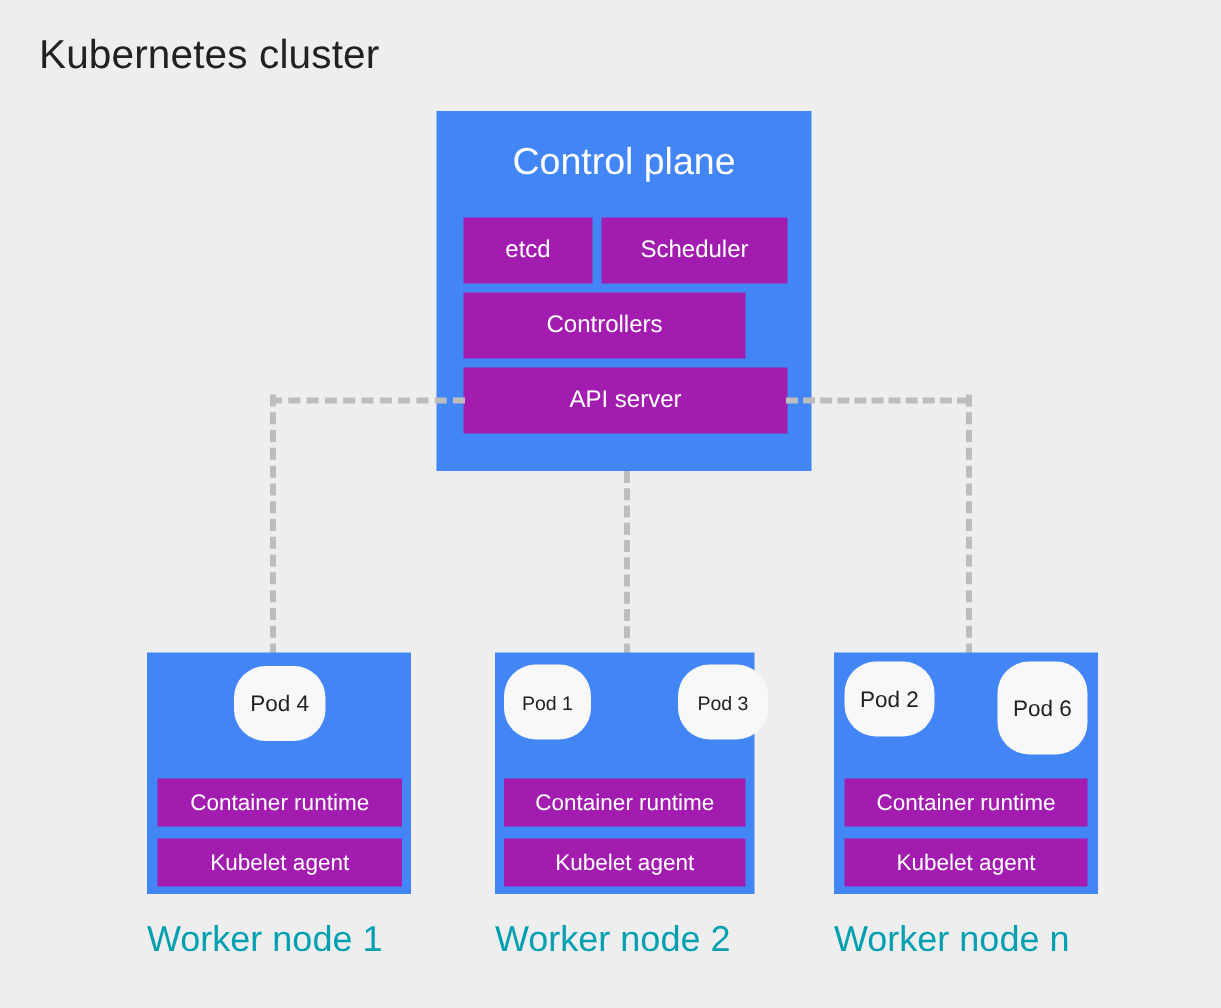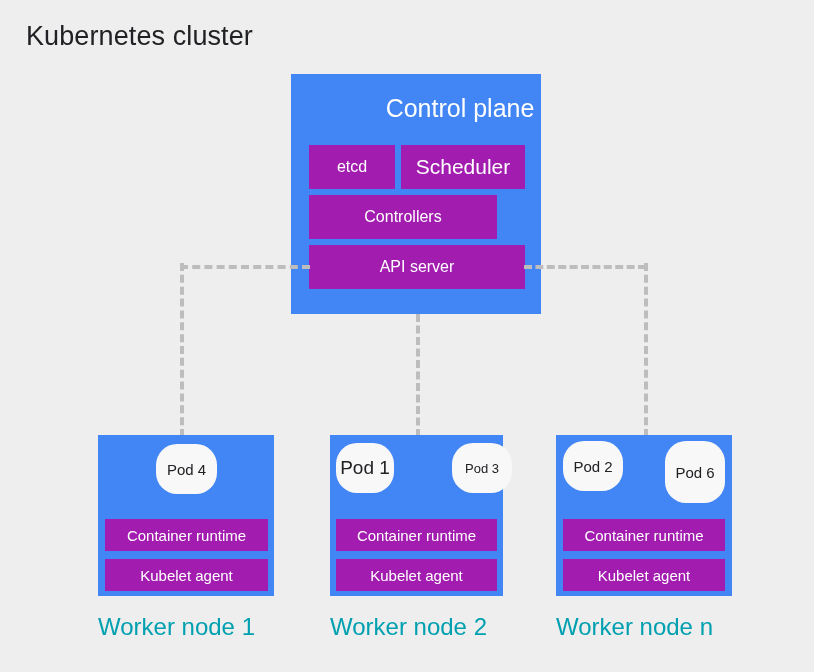--- a/index.html
+++ b/index.html
@@ -72,24 +72,23 @@
   }
   .cp-title {
     position: absolute;
     left: 0;
     top: 20px;
     width: 250px;
     text-align: center;
     font-size: 25px;
     color: #ffffff;
     white-space: nowrap;
-    margin-left: 44px;
   }
   #cp-etcd    { left: 309px; top: 145px; width: 86px;  height: 44px; font-size: 16px; }
-  #cp-sched   { left: 401px; top: 145px; width: 124px; height: 44px; font-size: 21px; }
+  #cp-sched   { left: 401px; top: 145px; width: 124px; height: 44px; font-size: 16px; }
   #cp-ctrl    { left: 309px; top: 195px; width: 188px; height: 44px; font-size: 16px; }
   #cp-api     { left: 309px; top: 245px; width: 216px; height: 44px; font-size: 16px; }
 
   
   .dash-h {
     position: absolute;
     height: 0;
     border-top: 4px dashed #bdbdbd;
   }
   .dash-v {
@@ -119,21 +118,21 @@
   #label-1 { left: 98px;  width: 176px; }
   #label-2 { left: 330px; width: 173px; }
   #label-n { left: 556px; width: 176px; }
 
   
   #n1-pod4 { left: 156px; top: 444px; width: 61px;  height: 50px; font-size: 15px; }
   #n1-cr   { left: 105px; top: 519px; width: 163px; height: 32px; font-size: 15px; }
   #n1-ka   { left: 105px; top: 559px; width: 163px; height: 32px; font-size: 15px; }
 
   
-  #n2-pod1 { left: 336px; top: 443px; width: 58px;  height: 50px; font-size: 19px; }
+  #n2-pod1 { left: 336px; top: 443px; width: 58px;  height: 50px; font-size: 13px; }
   #n2-pod3 { left: 452px; top: 443px; width: 60px;  height: 50px; font-size: 13px; }
   #n2-cr   { left: 336px; top: 519px; width: 161px; height: 32px; font-size: 15px; }
   #n2-ka   { left: 336px; top: 559px; width: 161px; height: 32px; font-size: 15px; }
 
   
   #nn-pod2 { left: 563px; top: 441px; width: 60px;  height: 50px; font-size: 15px; }
   #nn-pod6 { left: 665px; top: 441px; width: 60px;  height: 62px; font-size: 15px; }
   #nn-cr   { left: 563px; top: 519px; width: 162px; height: 32px; font-size: 15px; }
   #nn-ka   { left: 563px; top: 559px; width: 162px; height: 32px; font-size: 15px; }
 </style>

